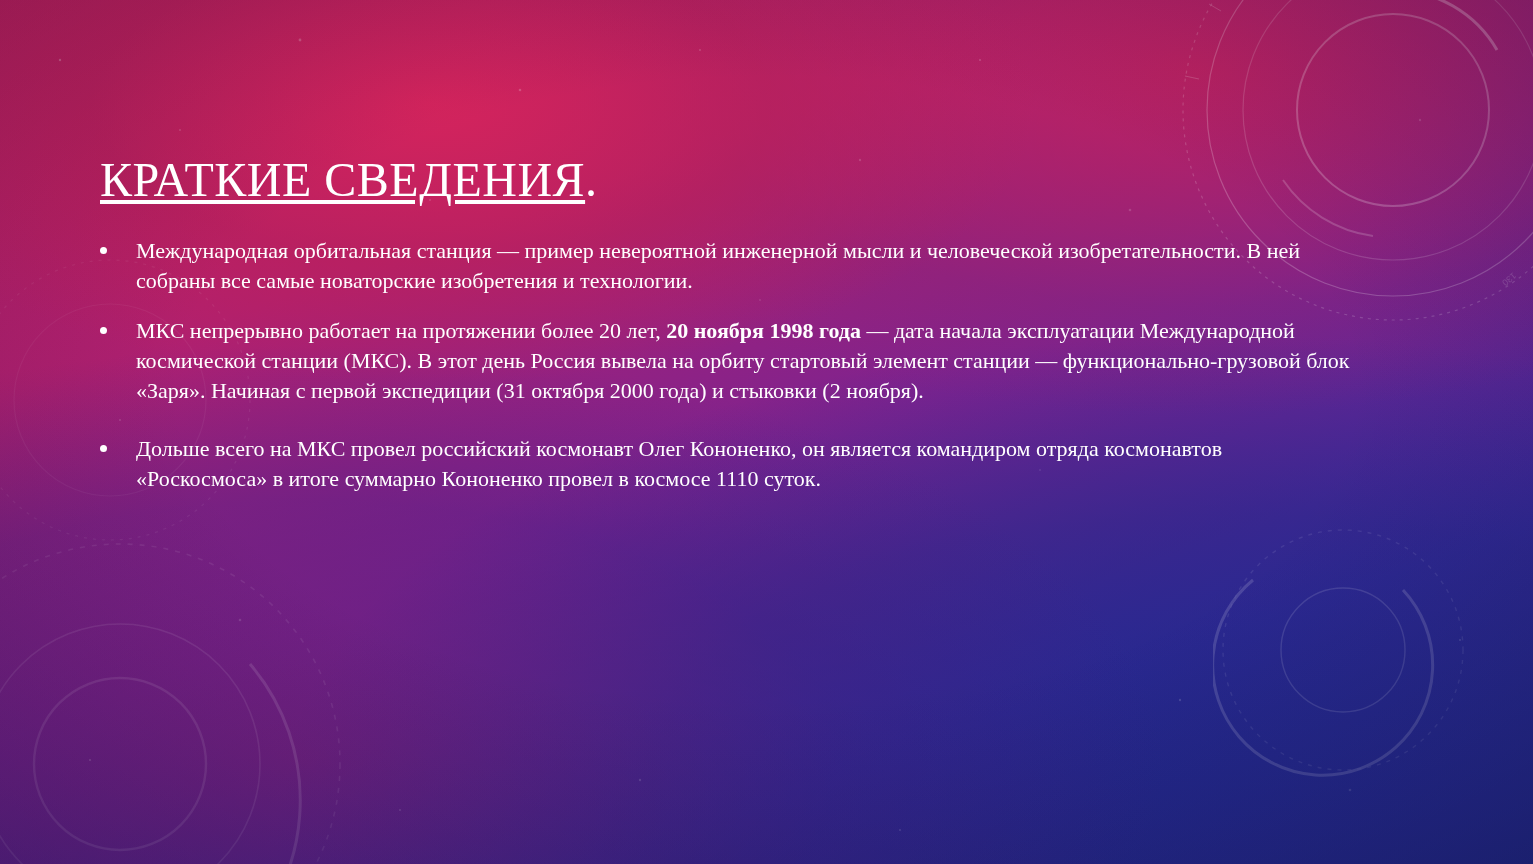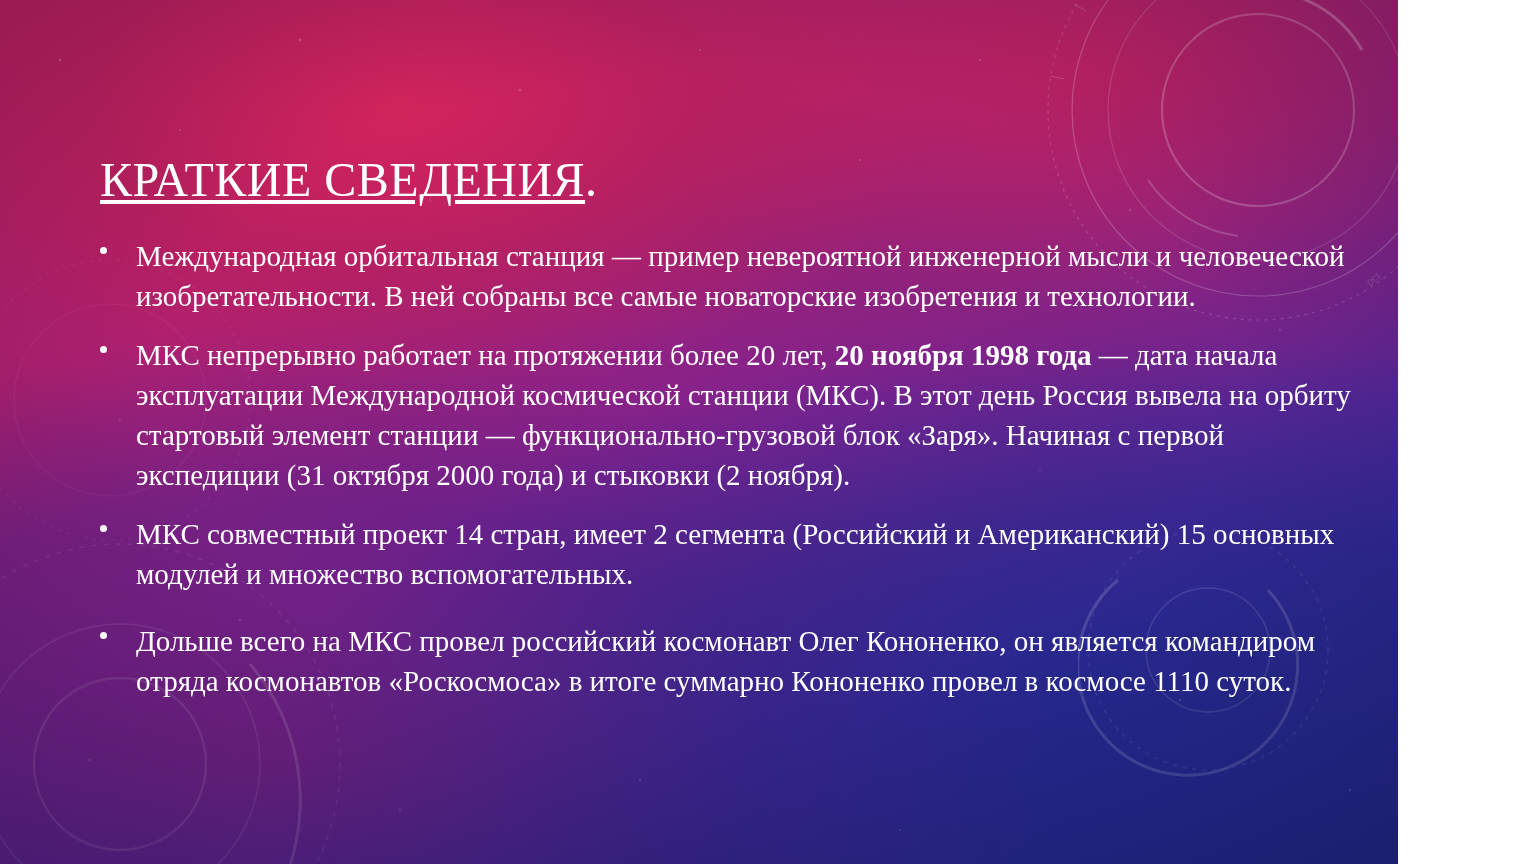--- a/index.html
+++ b/index.html
@@ -7,21 +7,21 @@
     padding: 0;
   }
   body {
     width: 1533px;
     height: 864px;
     overflow: hidden;
     font-family: "Liberation Serif", serif;
   }
   .slide {
     position: relative;
-    width: 1398px;
+    width: 1533px;
     height: 864px;
     overflow: hidden;
     background:
       radial-gradient(ellipse 55% 45% at 28% 12%, rgba(214, 36, 92, 0.95) 0%, rgba(190, 32, 86, 0.55) 40%, rgba(150, 30, 90, 0.0) 72%),
       radial-gradient(ellipse 60% 50% at 78% 8%, rgba(196, 34, 92, 0.80) 0%, rgba(150, 34, 100, 0.25) 55%, rgba(120, 30, 100, 0) 80%),
       radial-gradient(ellipse 70% 60% at 20% 88%, rgba(120, 28, 110, 0.55) 0%, rgba(70, 30, 130, 0.35) 50%, rgba(40, 30, 120, 0) 80%),
       radial-gradient(ellipse 75% 65% at 80% 92%, rgba(32, 40, 140, 0.85) 0%, rgba(28, 38, 130, 0.45) 50%, rgba(25, 35, 120, 0) 82%),
       linear-gradient(160deg, #c41f5e 0%, #b02070 28%, #7c2390 52%, #3c2a9e 76%, #1d2a86 100%);
   }
   .vignette {
@@ -64,21 +64,21 @@
   .title .t-underline {
     text-decoration: underline;
     text-underline-offset: 4px;
   }
   .bullets {
     position: absolute;
     left: 88px;
     top: 236px;
     width: 1270px;
     color: #ffffff;
-    font-size: 29px;
+    font-size: 22px;
     line-height: 1.38;
   }
   .bullet {
     position: relative;
     padding-left: 48px;
     margin-bottom: 19px;
     text-align: left;
   }
   .bullet:last-child { margin-bottom: 0; margin-top: 27px; }
   .bullet .dot {
@@ -195,21 +195,17 @@
       <div class="bullet">
         <span class="dot"></span>
         <span class="txt"><span>Международная орбитальная станция — пример невероятной инженерной мысли и человеческой изобретательности. В ней собраны все самые новаторские изобретения и технологии.</span></span>
       </div>
       <div class="bullet">
         <span class="dot"></span>
         <span class="txt"><span> МКС непрерывно работает на протяжении более 20 лет, </span><span class="bold">20 ноября 1998 года</span><span> — дата начала эксплуатации Международной космической станции (МКС). В этот день Россия вывела на орбиту стартовый элемент станции — функционально-грузовой блок «Заря». Начиная с первой экспедиции (31 октября 2000 года) и стыковки (2 ноября).</span></span>
       </div>
       <div class="bullet">
         <span class="dot"></span>
-        <span class="txt"><span>МКС совместный проект 14 стран, имеет 2 сегмента (Российский и Американский) 15 основных модулей и множество вспомогательных.</span></span>
-      </div>
-      <div class="bullet">
-        <span class="dot"></span>
         <span class="txt"><span>Дольше всего на МКС провел российский космонавт Олег Кононенко, он является командиром отряда космонавтов «Роскосмоса» в итоге суммарно Кононенко провел в космосе 1110 суток.</span></span>
       </div>
     </div>
   </div>
 </div>
 
 </body></html>

